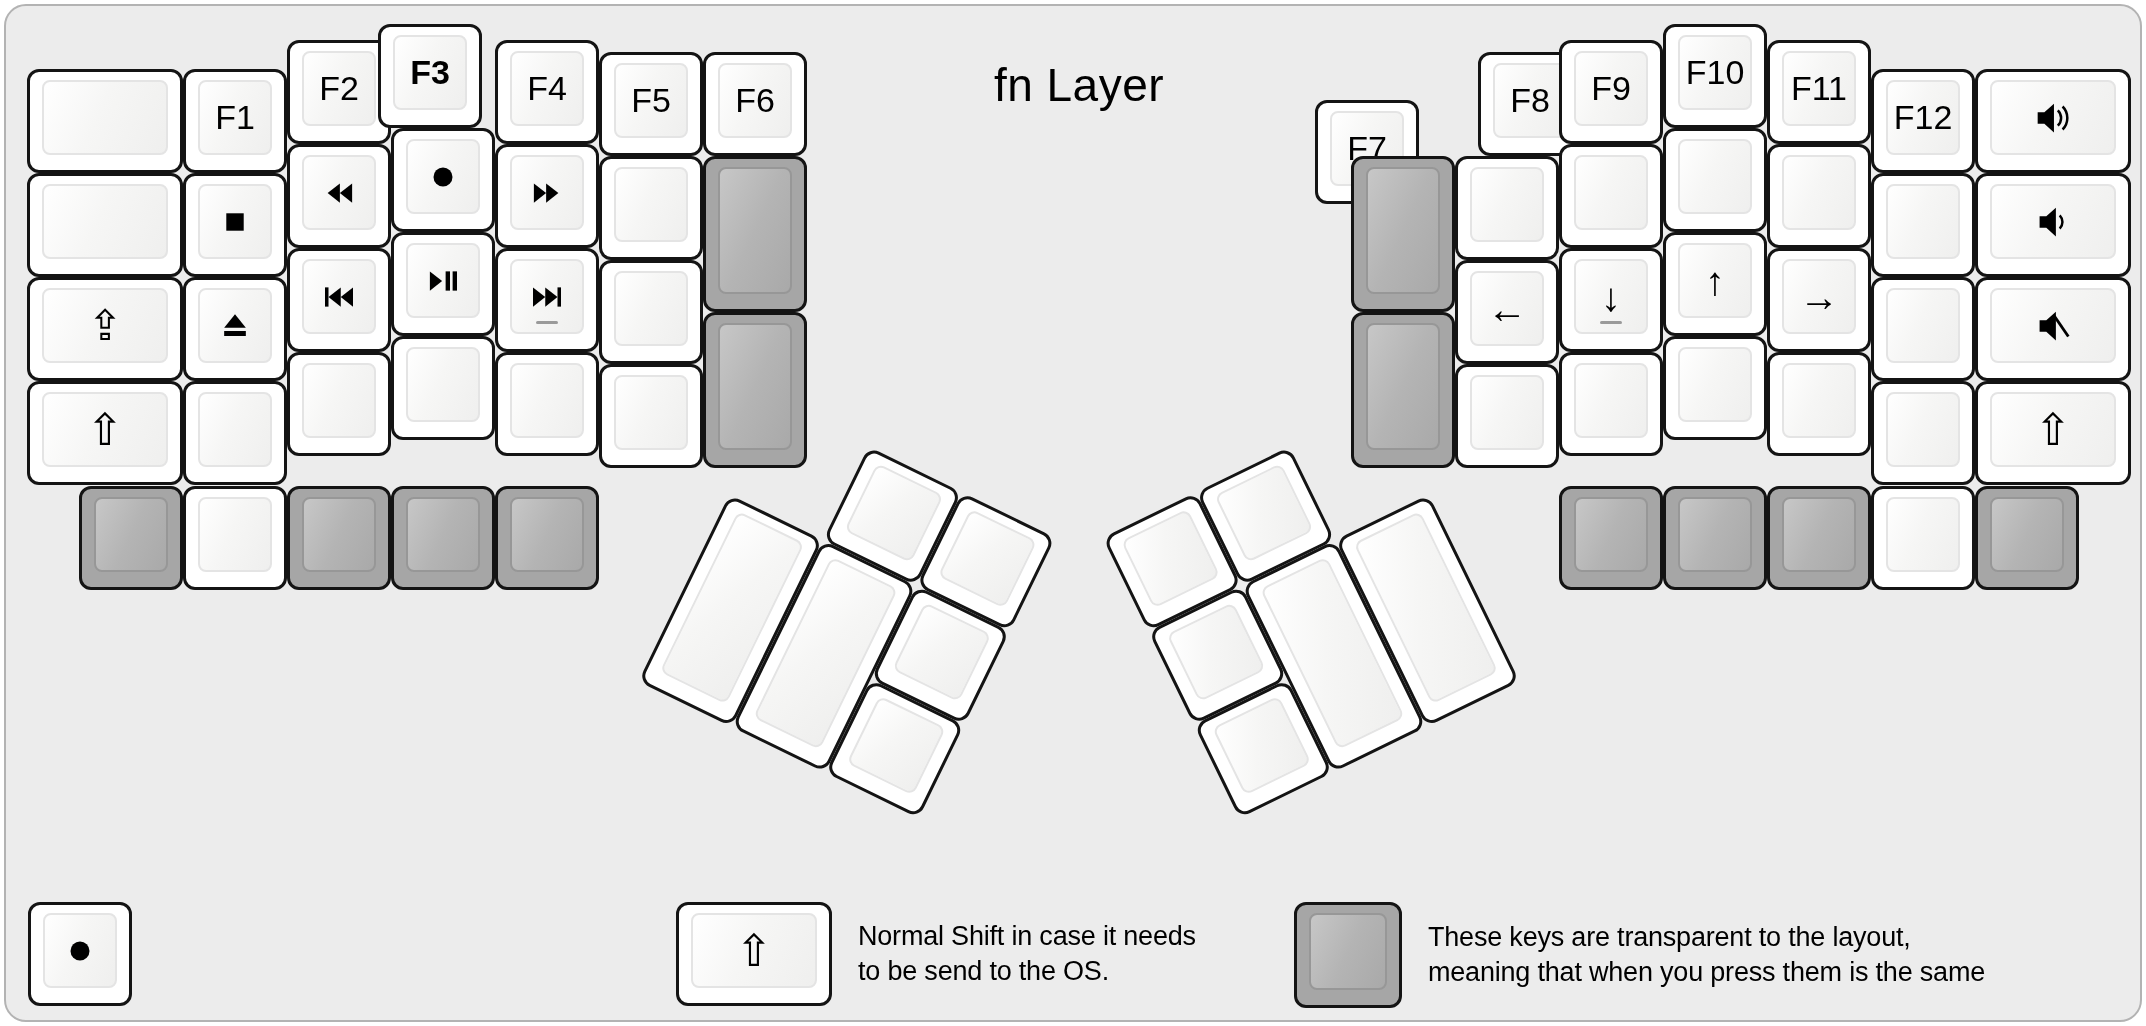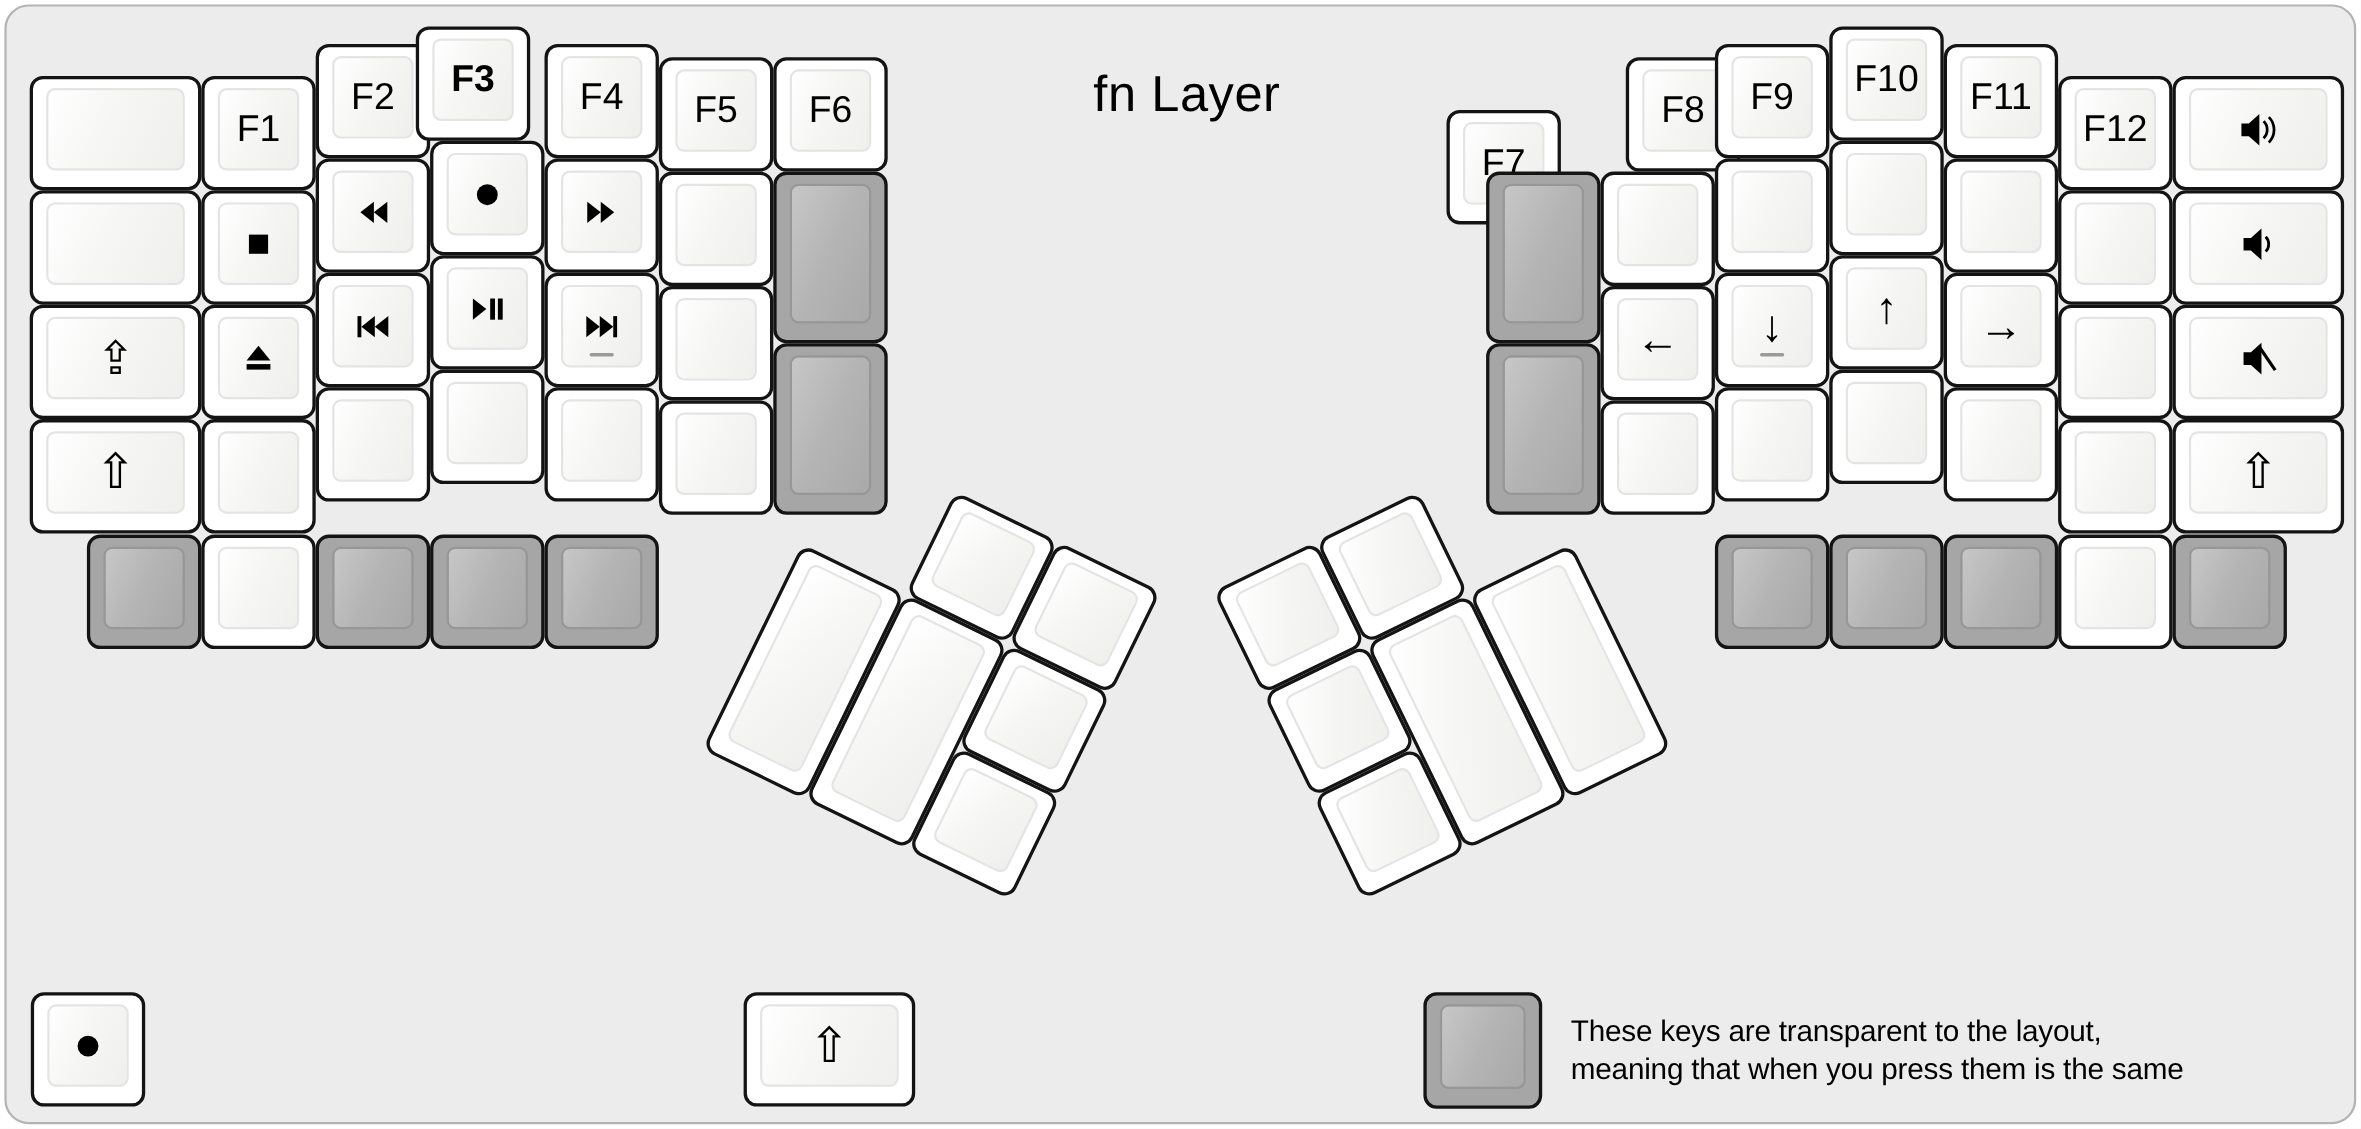--- a/index.html
+++ b/index.html
@@ -406,20 +406,24 @@
           </div>
         </div>
         <div class="note" style="left: 670px; top: 896px;">
           <div class="notekey-wrap" style="width: 156px; height: 104px;">
             <div class="key" style="left: 0px; top: 0px; width: 156px; height: 104px;">
               <div class="keytop">
                 <span class="kicon-txt" style="font-size: 44px;">⇧</span>
               </div>
             </div>
           </div>
+          <div class="notetext">
+            <div>Normal Shift in case it needs</div>
+            <div>to be send to the OS.</div>
+          </div>
         </div>
         <div class="note" style="left: 1288px; top: 896px;">
           <div class="notekey-wrap" style="width: 108px; height: 106px;">
             <div class="key gray" style="left: 0px; top: 0px; width: 108px; height: 106px;">
               <div class="keytop"></div>
             </div>
           </div>
           <div class="notetext">
             <div>These keys are transparent to the layout,</div>
             <div>meaning that when you press them is the same</div>

